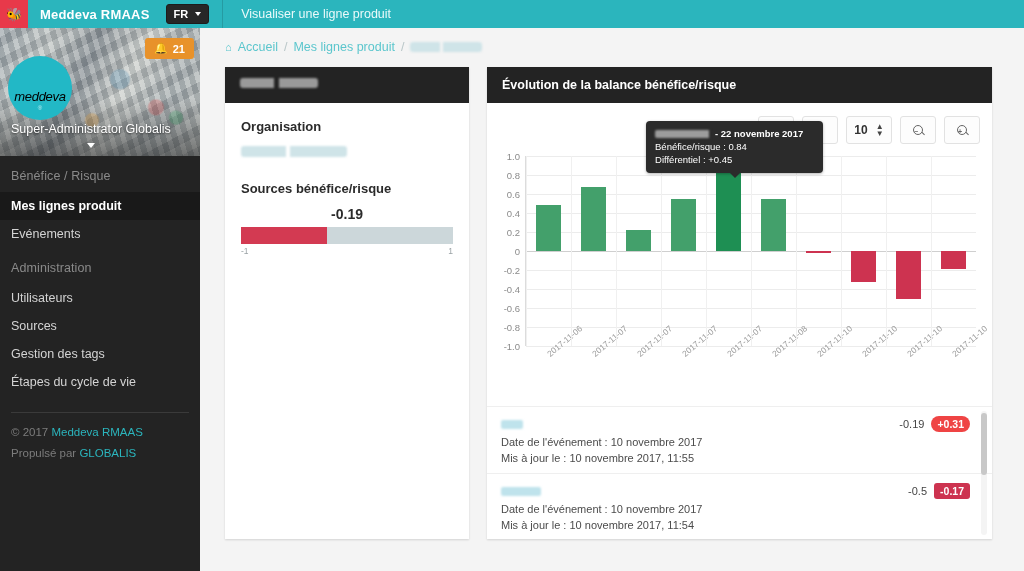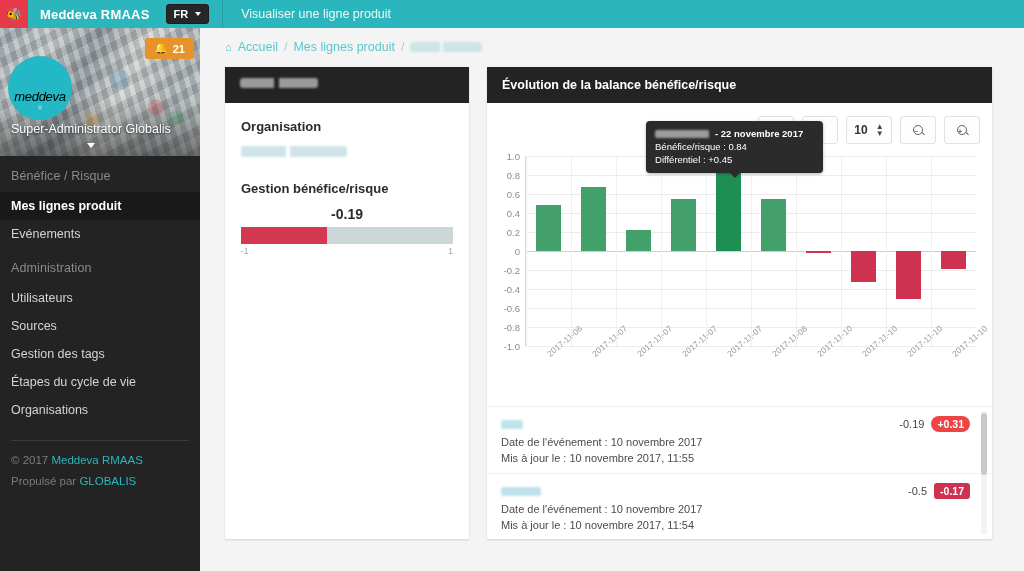--- a/index.html
+++ b/index.html
@@ -242,23 +242,20 @@
     </div>
     <div class="nav-item">
       <span>Sources</span>
     </div>
     <div class="nav-item">
       <span>Gestion des tags</span>
     </div>
     <div class="nav-item">
       <span>Étapes du cycle de vie</span>
     </div>
-    <div class="nav-item">
-      <span>Organisations</span>
-    </div>
 
     <div class="nav-divider"></div>
     <div class="side-foot">
       <span>© 2017 </span><span class="side-link">Meddeva RMAAS</span>
     </div>
     <div class="side-foot">
       <span>Propulsé par </span><span class="side-link">GLOBALIS</span>
     </div>
   </div>
 
@@ -277,21 +274,21 @@
 
       <div class="card left-card">
         <div class="card-header">
           <span class="redact" style="width:78px;height:10px;background:linear-gradient(90deg,#9a9a9a 0 44%, transparent 44% 50%, #9a9a9a 50% 100%);">&nbsp;</span>
         </div>
         <div class="left-body">
           <div class="field-label">Organisation</div>
           <div class="field-value">
             <span class="redact" style="width:106px;height:11px;">&nbsp;</span>
           </div>
-          <div class="balance-label">Gestion bénéfice/risque</div>
+          <div class="balance-label">Sources bénéfice/risque</div>
           <div class="balance-value">-0.19</div>
           <div class="balance-track">
             <div class="balance-fill" style="width:40.5%"></div>
           </div>
           <div class="balance-scale">
             <span>-1</span>
             <span>1</span>
           </div>
         </div>
       </div>

